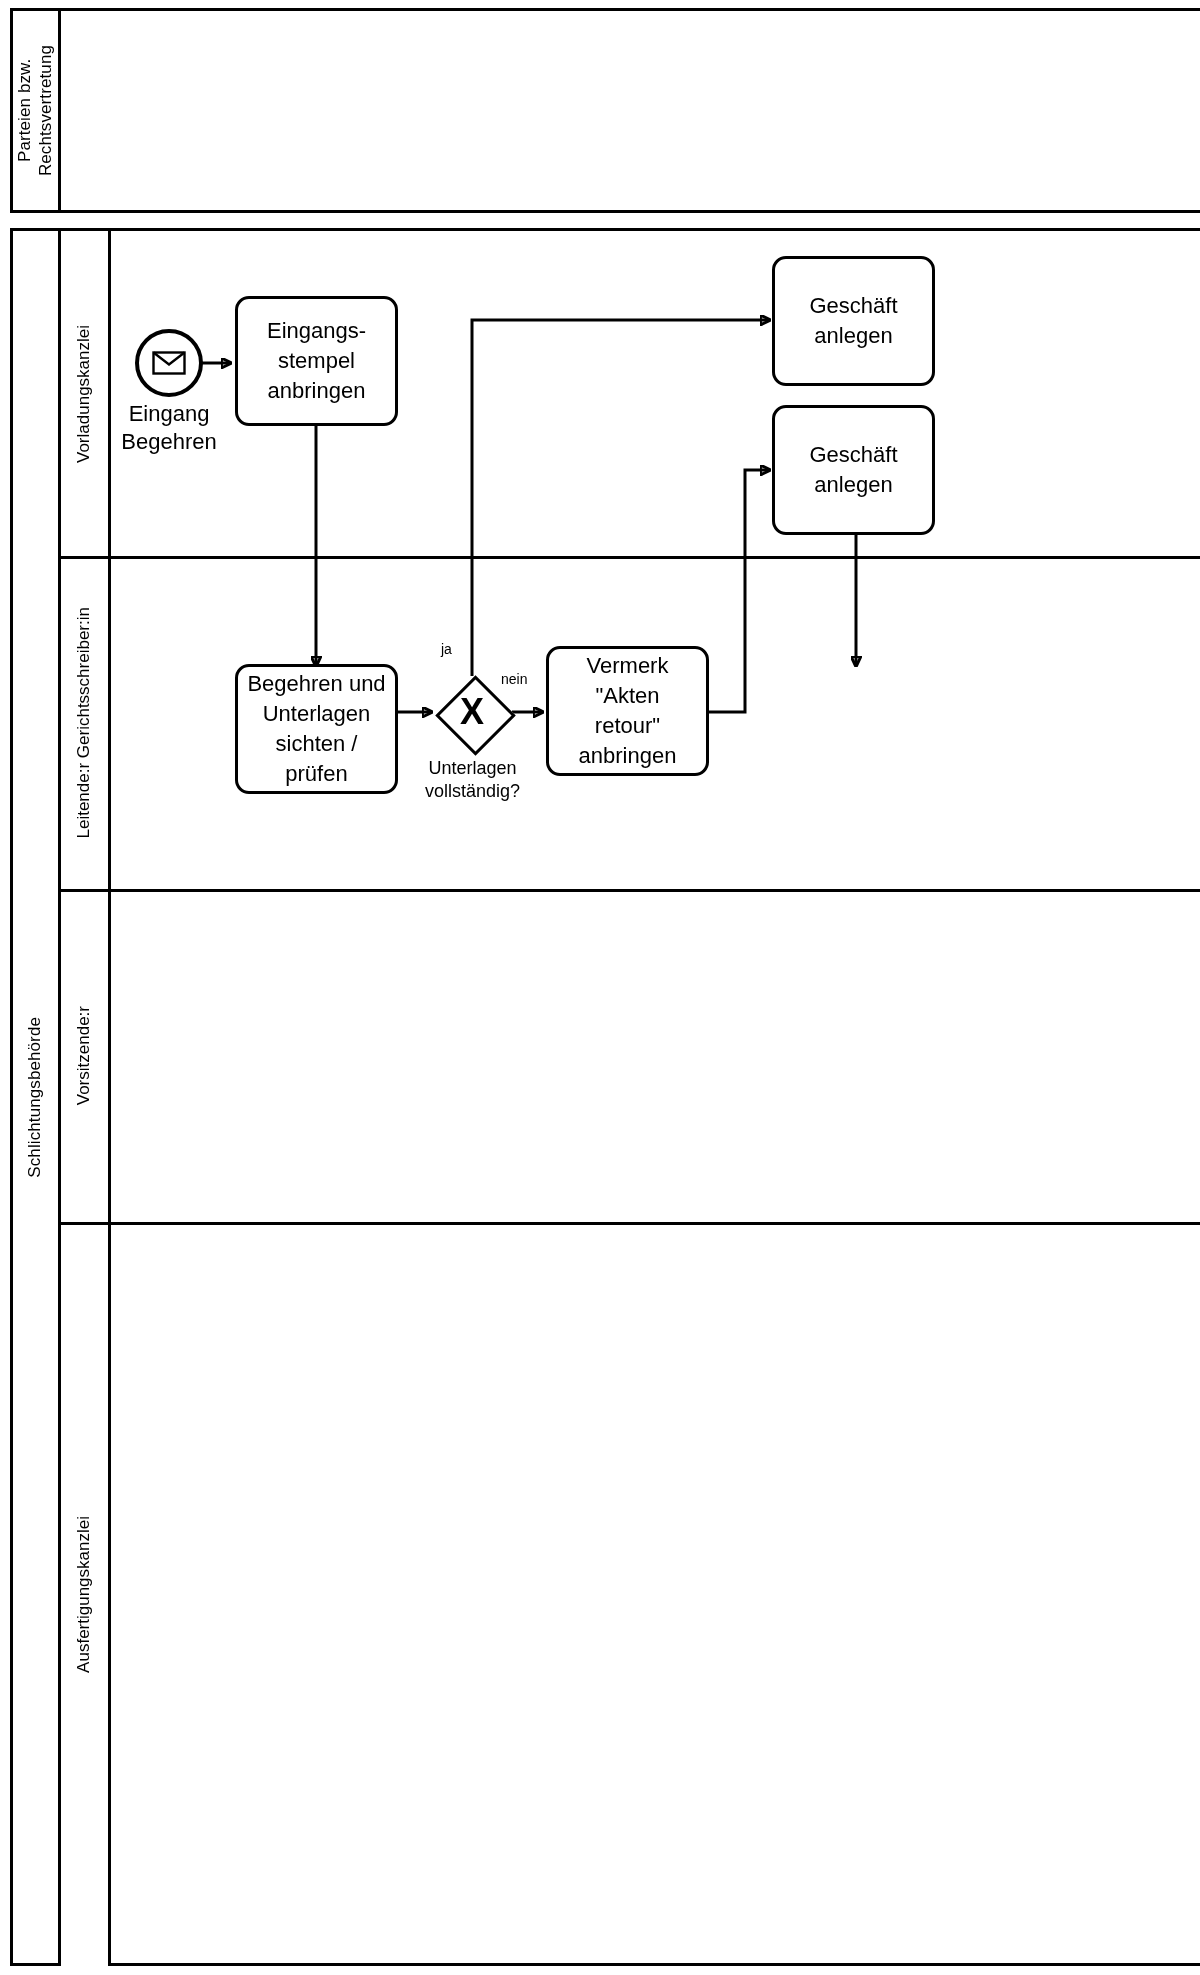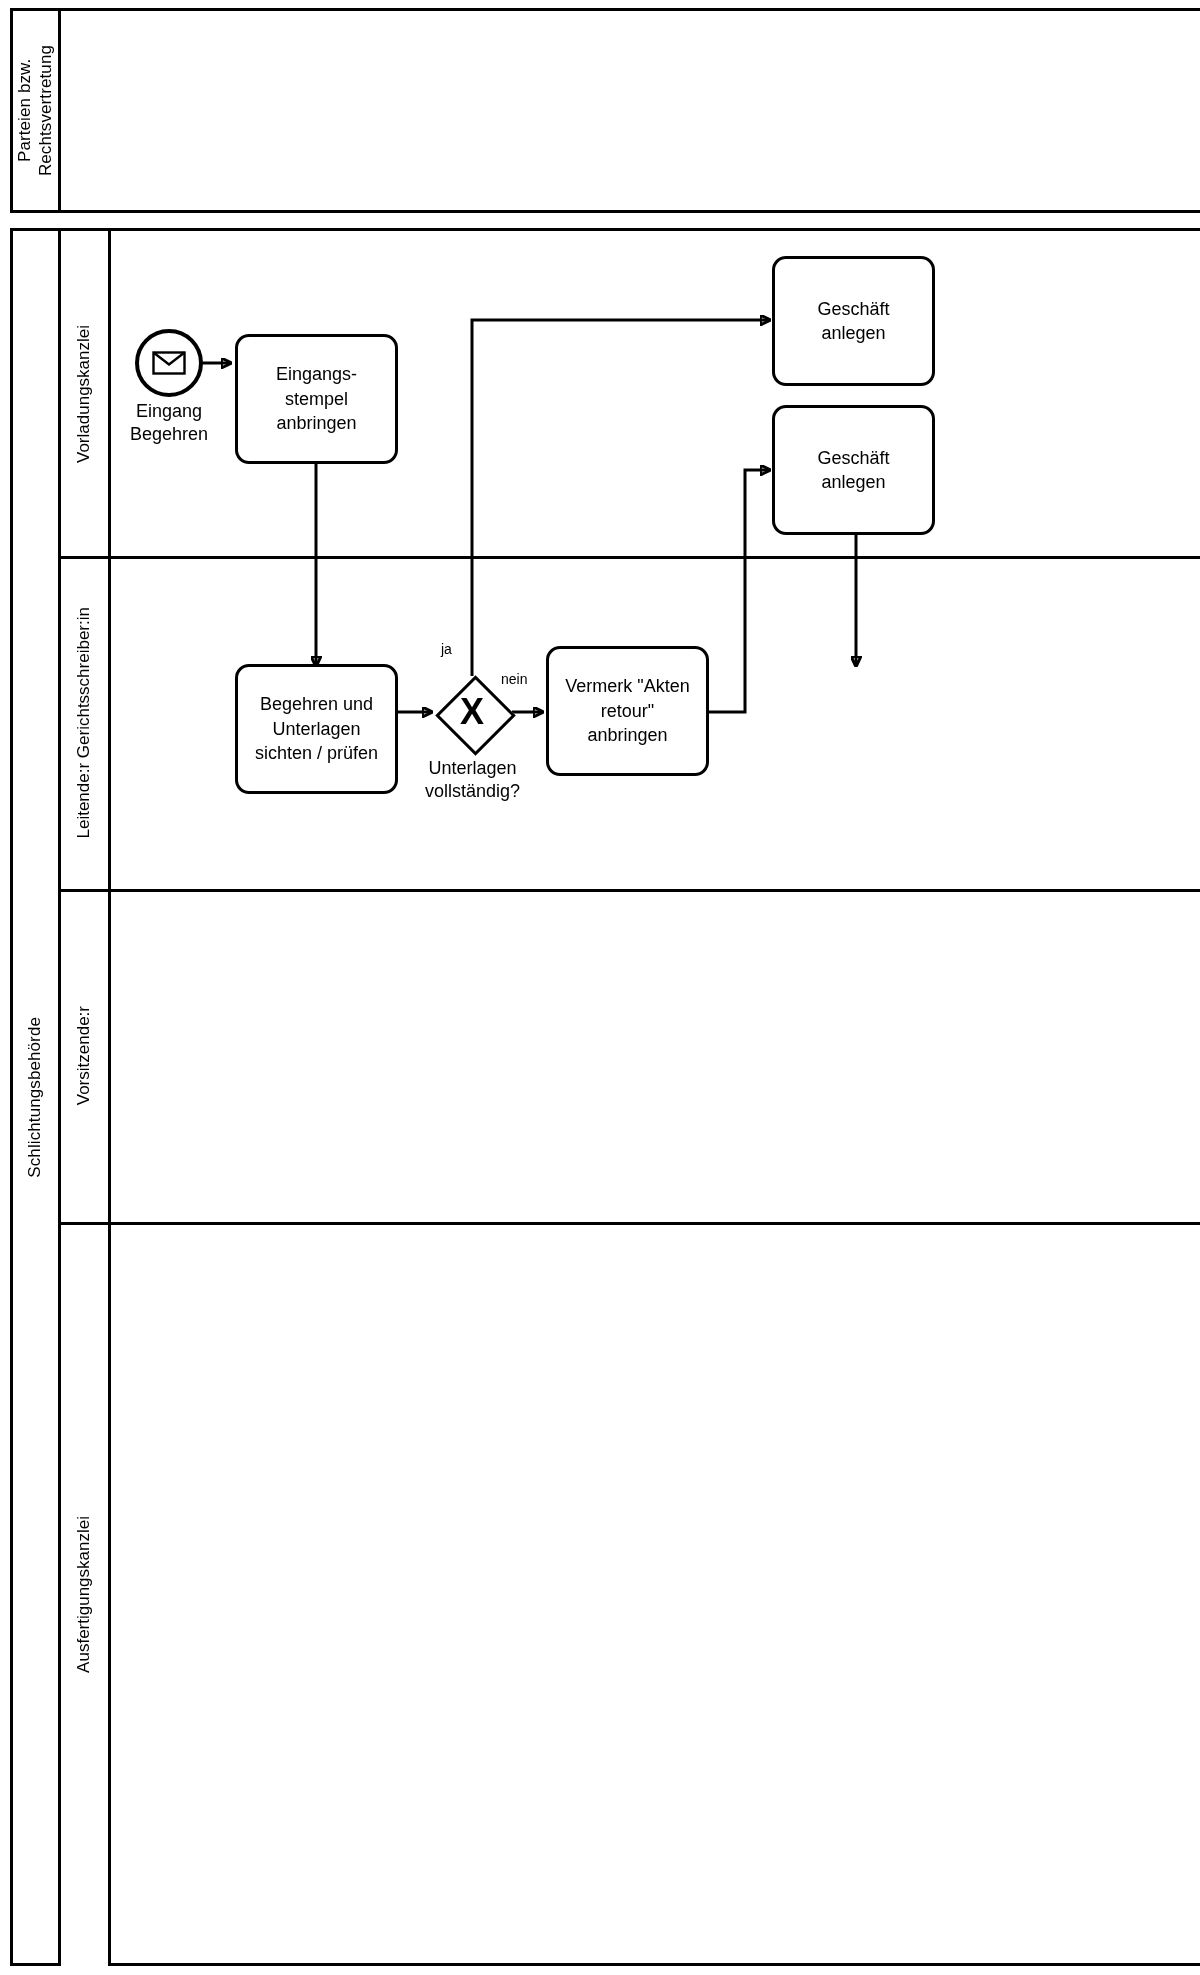--- a/index.html
+++ b/index.html
@@ -76,40 +76,40 @@
   .task {
     position: absolute;
     box-sizing: border-box;
     border: 3px solid #000000;
     border-radius: 14px;
     background: #ffffff;
     display: flex;
     align-items: center;
     justify-content: center;
     text-align: center;
-    font-size: 18px;
+    font-size: 22px;
     line-height: 1.36;
     white-space: pre-line;
     padding: 4px 8px;
   }
   .event {
     position: absolute;
     box-sizing: border-box;
     border: 4px solid #000000;
     border-radius: 50%;
     background: #ffffff;
     display: flex;
     align-items: center;
     justify-content: center;
   }
   .event svg { display: block; }
   .event-label {
     position: absolute;
     text-align: center;
-    font-size: 18px;
+    font-size: 22px;
     line-height: 1.28;
     white-space: pre-line;
   }
   .gateway {
     position: absolute;
     width: 72px;
     height: 72px;
     box-sizing: border-box;
   }
   .gateway .diamond {
@@ -229,21 +229,21 @@
     <span>
       <svg width="34" height="24" viewBox="0 0 34 24">
         <rect x="1.5" y="1.5" width="31" height="21" fill="#ffffff" stroke="#000000" stroke-width="2.4"></rect>
         <path d="M1.5,1.5 L17,13.5 L32.5,1.5" fill="none" stroke="#000000" stroke-width="2.4"></path>
       </svg>
     </span>
   </div>
   <div class="event-label" style="left:98px; top:400px; width:142px;">Eingang
 Begehren</div>
 
-  <div class="task" style="left:235px; top:296px; width:163px; height:130px;margin-top:38px;">Eingangs-
+  <div class="task" style="left:235px; top:296px; width:163px; height:130px;">Eingangs-
 stempel
 anbringen</div>
 
   <div class="task" style="left:772px; top:256px; width:163px; height:130px;">Geschäft
 anlegen</div>
 
   <div class="task" style="left:772px; top:405px; width:163px; height:130px;">Geschäft
 anlegen</div>
 
   <div class="task" style="left:235px; top:664px; width:163px; height:130px;">Begehren und

